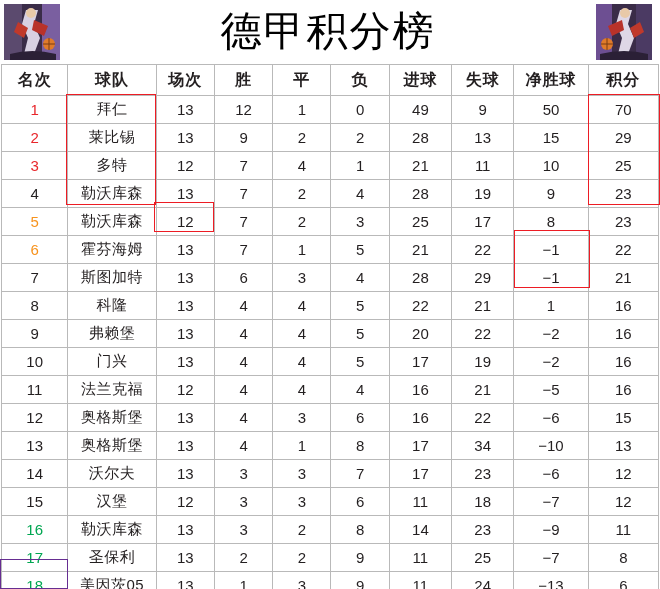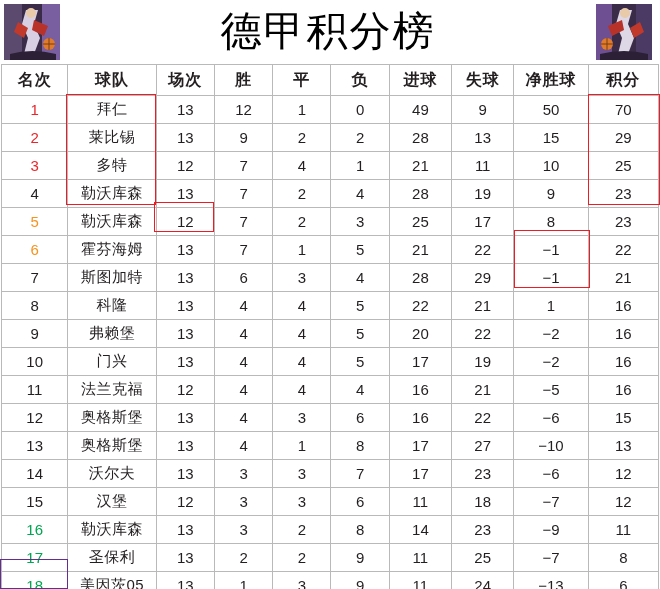--- a/index.html
+++ b/index.html
@@ -298,21 +298,21 @@
             <td>15</td>
           </tr>
           <tr>
             <td class="rank" style="color: rgb(35, 31, 32);">13</td>
             <td class="club">奥格斯堡</td>
             <td>13</td>
             <td>4</td>
             <td>1</td>
             <td>8</td>
             <td>17</td>
-            <td>27</td>
+            <td>34</td>
             <td>−10</td>
             <td>13</td>
           </tr>
           <tr>
             <td class="rank" style="color: rgb(35, 31, 32);">14</td>
             <td class="club">沃尔夫</td>
             <td>13</td>
             <td>3</td>
             <td>3</td>
             <td>7</td>

